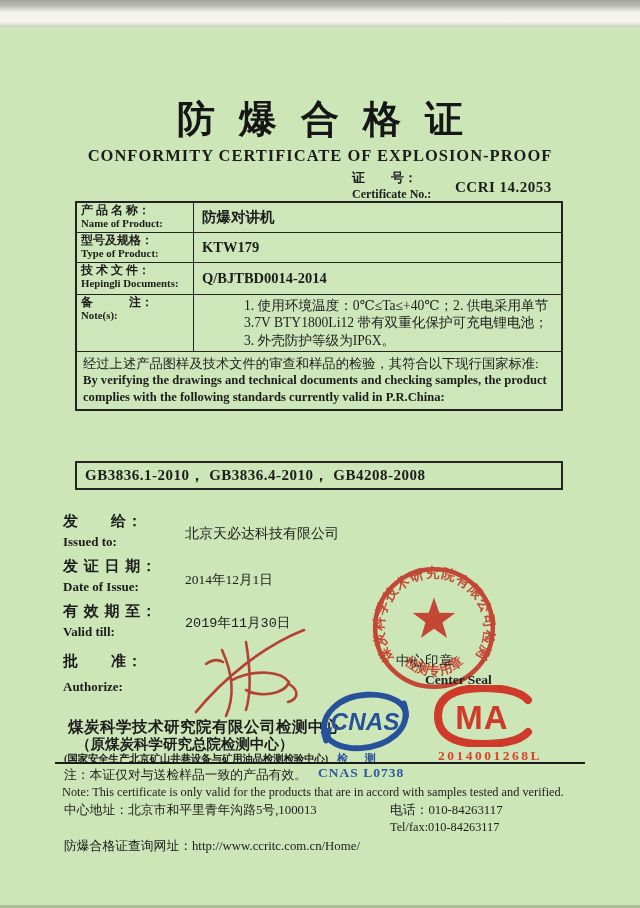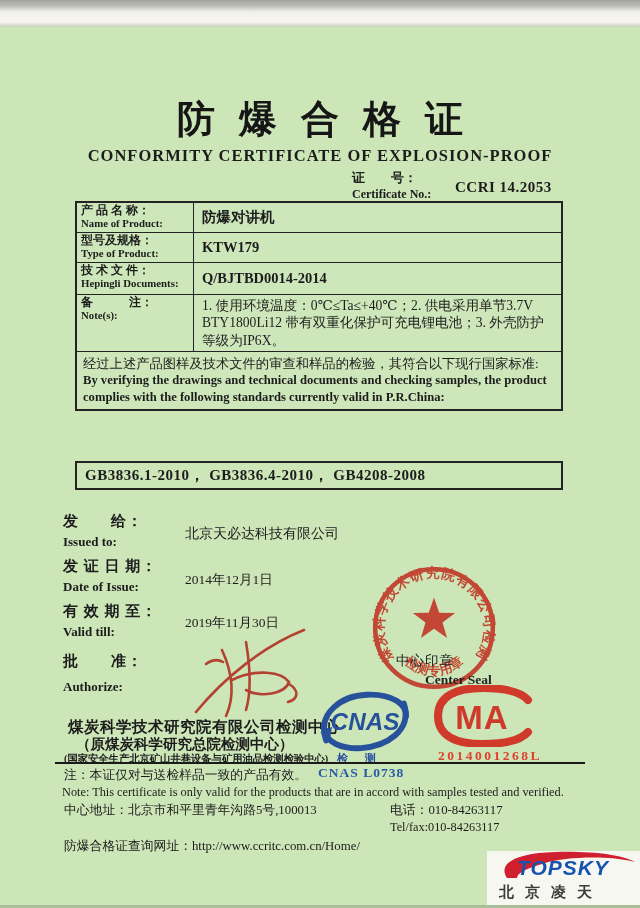--- a/index.html
+++ b/index.html
@@ -19,21 +19,21 @@
   .certno-value{position:absolute;left:455px;top:179px;font-size:15px;font-weight:bold;letter-spacing:.5px;}
 
   .ctable{position:absolute;left:75px;top:201px;width:488px;border:2px solid #232323;box-sizing:border-box;background:rgba(255,255,255,0.04);}
   .trow{display:flex;border-bottom:1.5px solid #232323;}
   .trow:last-child{border-bottom:none;}
   .tlabel{width:117px;border-right:1.5px solid #232323;padding:1px 2px 0 4px;box-sizing:border-box;}
   .tlabel .cn{font-size:12px;font-weight:bold;line-height:1.1;}
   .tlabel .en{font-size:10.8px;font-weight:bold;line-height:1.15;}
   .tvalue{flex:1;display:flex;align-items:center;padding-left:8px;font-weight:bold;font-size:14.5px;box-sizing:border-box;}
   .tvalue.note{font-size:13.6px;font-weight:normal;line-height:1.28;padding:2px 4px 2px 8px;align-items:flex-start;}
-  .r30{min-height:29px;} .r31{min-height:31px;} .r50{min-height:51px;}
+  .r30{min-height:29px;} .r31{min-height:31px;} .r50{min-height:51px;gap:42px;}
   .statement{padding:3px 6px 4px 6px;}
   .statement .cn{font-size:13.3px;line-height:1.3;}
   .statement .en{font-size:12.6px;font-weight:bold;line-height:1.3;}
   .gbbox{position:absolute;left:75px;top:461px;width:488px;border:2px solid #232323;box-sizing:border-box;
     font-size:15px;font-weight:bold;padding:3px 8px;letter-spacing:.5px;}
 
   .igroup{position:absolute;left:63px;}
   .igroup .cn{font-size:15px;font-weight:bold;letter-spacing:1px;}
   .igroup .en{font-size:13px;font-weight:bold;margin-top:3px;}
   .ivalue{position:absolute;left:185px;font-size:13.5px;}
@@ -129,21 +129,21 @@
   <div class="igroup" style="top:557px;">
     <div class="cn">发 证 日 期：</div>
     <div class="en">Date of Issue:</div>
   </div>
   <div class="ivalue" style="top:571px;">2014年12月1日</div>
 
   <div class="igroup" style="top:602px;">
     <div class="cn">有 效 期 至：</div>
     <div class="en">Valid till:</div>
   </div>
-  <div class="ivalue" style="top:614px;">2019年11月30日</div>
+  <div class="ivalue" style="top:614px;font-family:Liberation Mono, monospace;">2019年11月30日</div>
 
   <div class="igroup" style="top:652px;">
     <div class="cn">批　　准：</div>
     <div class="en" style="margin-top:8px;">Authorize:</div>
   </div>
 
   <svg class="sig-svg" width="124" height="98" viewBox="0 0 124 98">
     <g fill="none" stroke="#b23527" stroke-width="2.6" stroke-linecap="round" opacity="0.92">
       <path d="M 8,88 C 35,55 75,22 116,6"></path>
       <path d="M 34,26 C 44,48 48,70 38,92"></path>
@@ -193,22 +193,15 @@
   <div class="cma-no">2014001268L</div>
 
   <div class="sep-line"></div>
   <div class="note-cn">注：本证仅对与送检样品一致的产品有效。</div>
   <div class="note-en">Note: This certificate is only valid for the products that are in accord with samples tested and verified.</div>
   <div class="addr-cn">中心地址：北京市和平里青年沟路5号,100013</div>
   <div class="tel-cn">电话：010-84263117</div>
   <div class="tel-en">Tel/fax:010-84263117</div>
   <div class="url-line">防爆合格证查询网址：http://www.ccritc.com.cn/Home/</div>
 
-  <div class="topsky">
-    <svg class="topsky-swoosh" width="142" height="28" viewBox="0 0 142 28">
-      <path d="M 12,27 C 2,12 22,2 60,1 C 98,0 128,4 140,11 C 112,4 70,6 50,12 C 32,17 22,22 22,27 Z" fill="#d01f2f"></path>
-    </svg>
-    <div class="topsky-word">TOPSKY</div>
-    <div class="topsky-cn">北京凌天</div>
-  </div>
 
   <div class="scan-bottom"></div>
 </div>
 
 </body></html>

